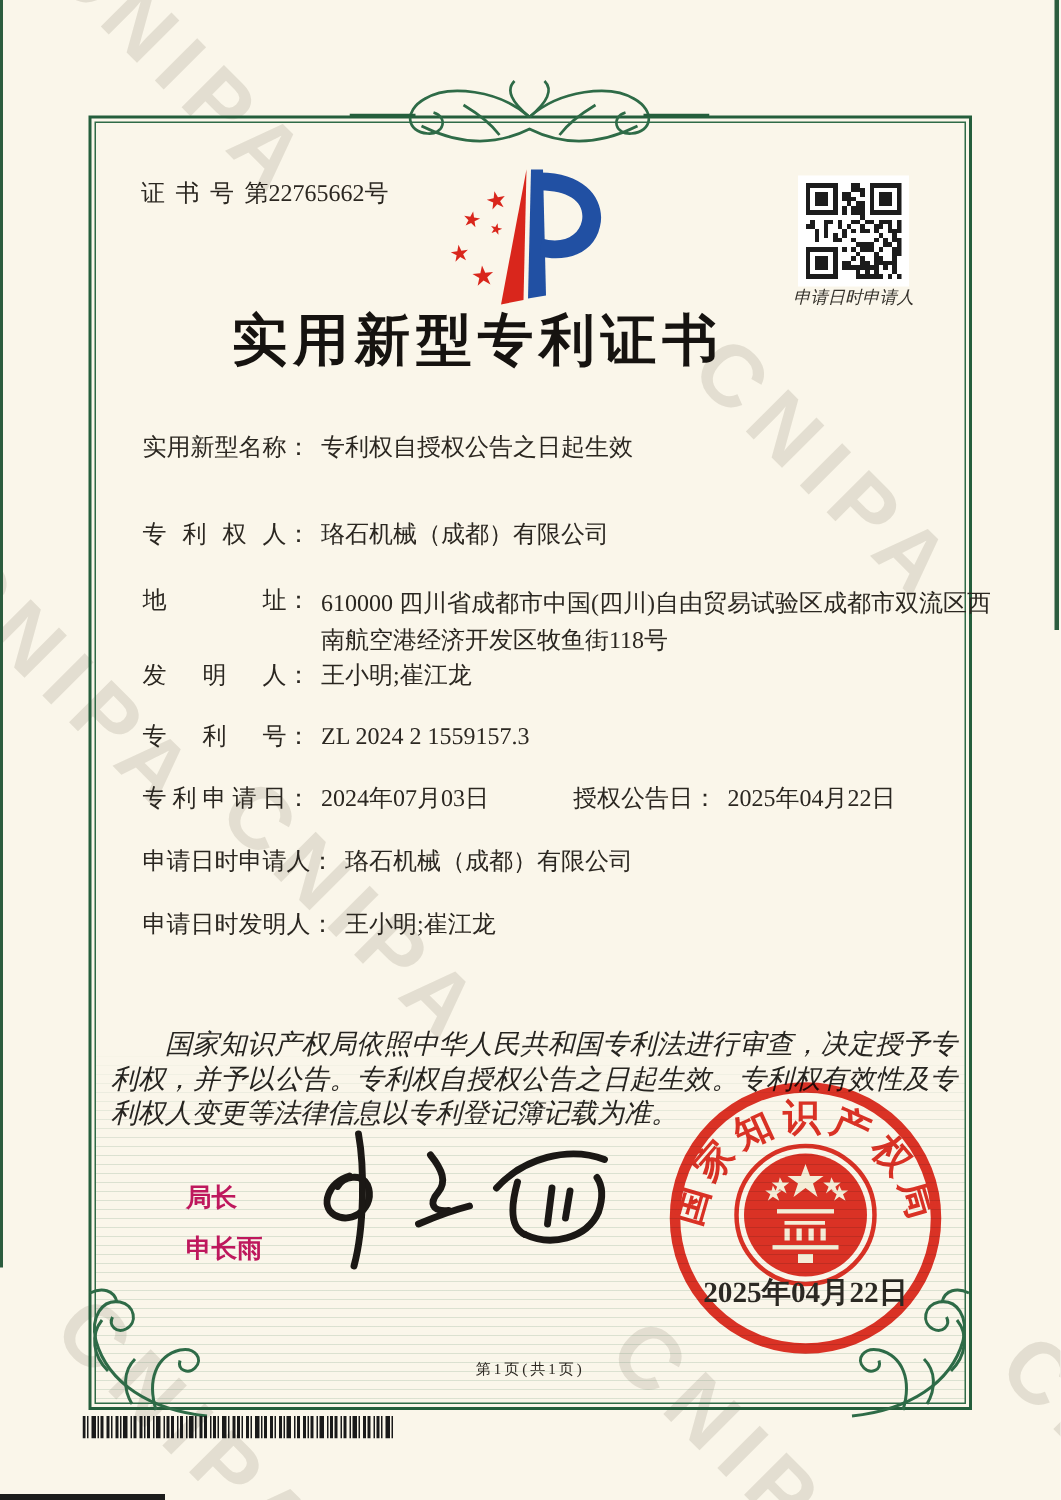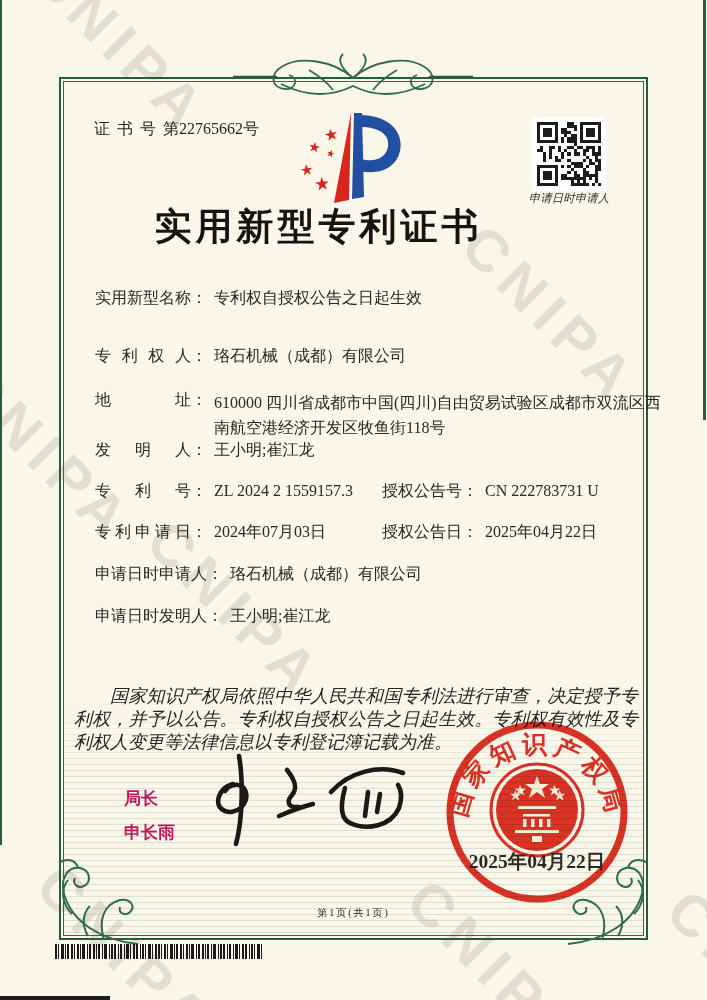--- a/index.html
+++ b/index.html
@@ -296,21 +296,20 @@
   <span class="lbl">专利权人</span><span>：</span><span class="val">珞石机械（成都）有限公司</span>
 </div>
 <div class="row" style="top:390px;">
   <span class="lbl">地址</span><span>：</span><span class="val wrap">610000 四川省成都市中国(四川)自由贸易试验区成都市双流区西南航空港经济开发区牧鱼街118号</span>
 </div>
 <div class="row" style="top:440px;">
   <span class="lbl">发明人</span><span>：</span><span class="val">王小明;崔江龙</span>
 </div>
 <div class="row" style="top:481px;">
   <span class="lbl">专利号</span><span>：</span><span class="val">ZL 2024 2 1559157.3</span>
-  <span class="col2"><span>授权公告号</span><span>：</span><span class="val">CN 222783731 U</span></span>
 </div>
 <div class="row" style="top:522px;">
   <span class="lbl">专利申请日</span><span>：</span><span class="val">2024年07月03日</span>
   <span class="col2"><span>授权公告日</span><span>：</span><span class="val">2025年04月22日</span></span>
 </div>
 <div class="row" style="top:564px;">
   <span class="lbl natural">申请日时申请人</span><span>：</span><span class="val">珞石机械（成都）有限公司</span>
 </div>
 <div class="row" style="top:606px;">
   <span class="lbl natural">申请日时发明人</span><span>：</span><span class="val">王小明;崔江龙</span>

